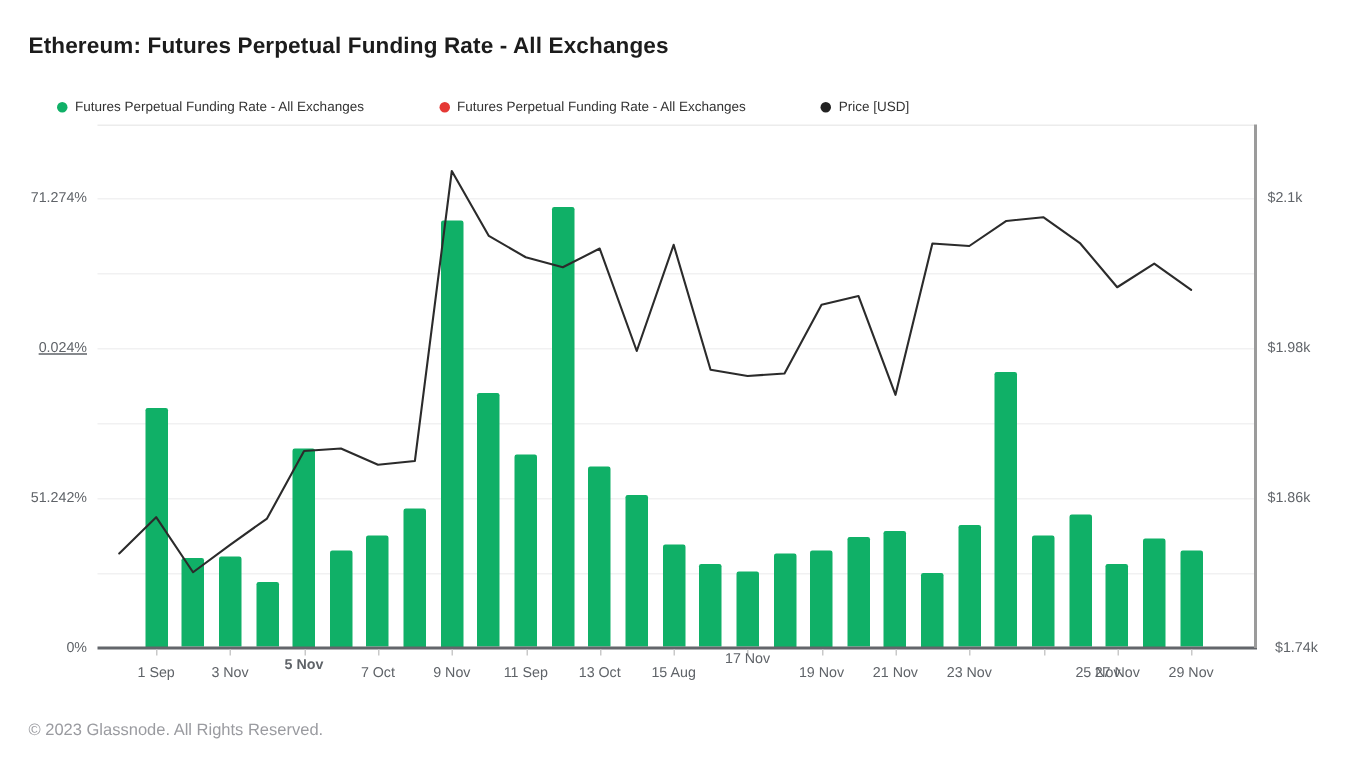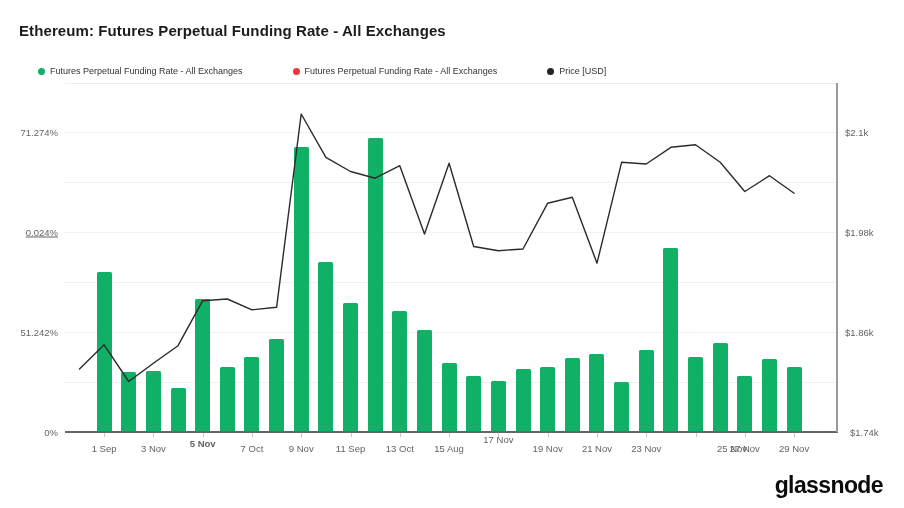--- a/index.html
+++ b/index.html
@@ -119,14 +119,14 @@
       <div class="xtick" style="left: 646.246px; top: 433px;"></div>
       <div class="xlabel" style="left: 646.246px; top: 442.5px;">23 Nov</div>
       <div class="xtick" style="left: 695.532px; top: 433px;"></div>
       <div class="xlabel" style="left: 732px; top: 442.5px;">25 Nov</div>
       <div class="xtick" style="left: 744.818px; top: 433px;"></div>
       <div class="xlabel" style="left: 744.818px; top: 442.5px;">27 Nov</div>
       <div class="xtick" style="left: 794.104px; top: 433px;"></div>
       <div class="xlabel" style="left: 794.104px; top: 442.5px;">29 Nov</div>
     </div>
 
-  <div class="brand-logo">glassnode</div>
+  <div class="footer-copyright">© 2023 Glassnode. All Rights Reserved.</div>
 </div>
 
 </body></html>

